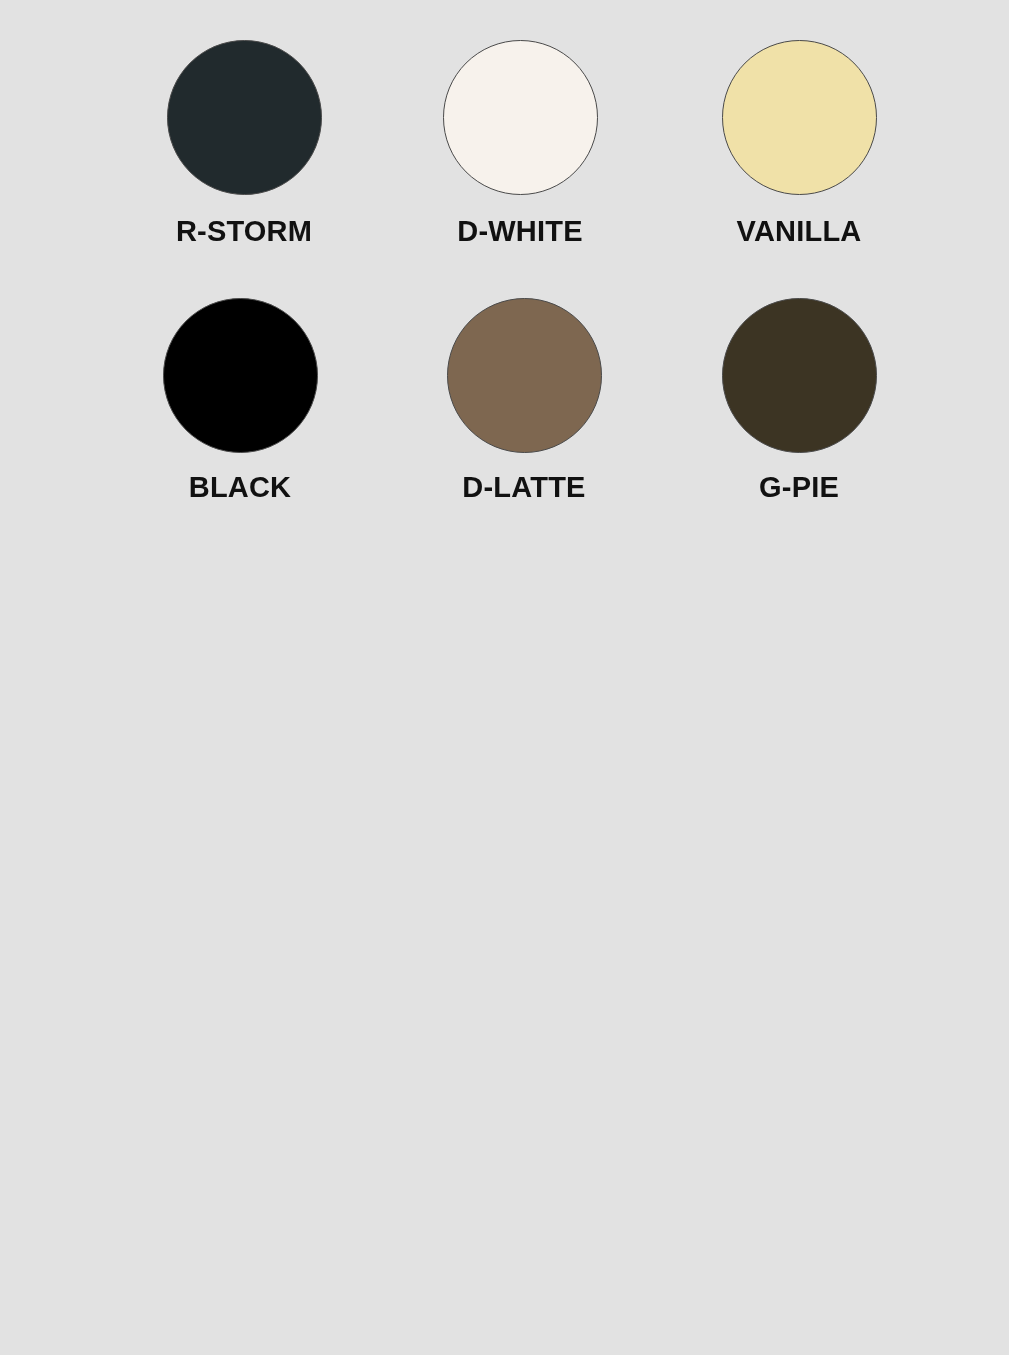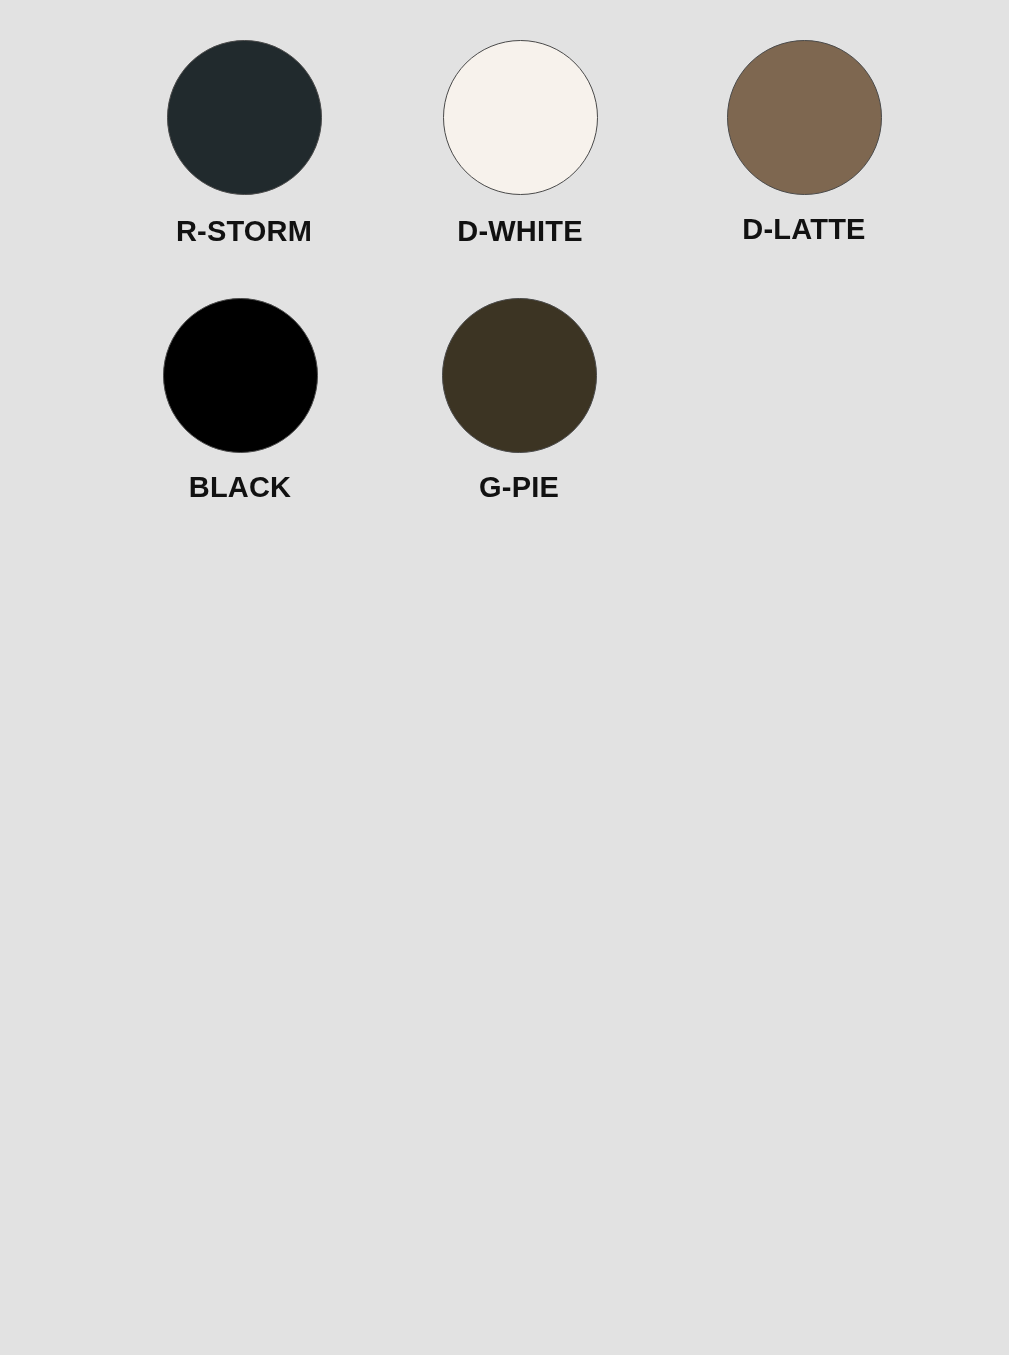--- a/index.html
+++ b/index.html
@@ -72,26 +72,30 @@
 <div id="palette-board" style="background: rgb(226, 226, 226);">
   <div id="swatch-grid">
       <div class="swatch-cell row-0 col-0">
         <div class="swatch-circle" style="background: rgb(33, 42, 45); border-color: rgb(74, 74, 74);"></div>
         <div class="swatch-label" style="color: rgb(17, 17, 17);">R-STORM</div>
       </div>
       <div class="swatch-cell row-0 col-1">
         <div class="swatch-circle" style="background: rgb(247, 242, 236); border-color: rgb(74, 74, 74);"></div>
         <div class="swatch-label" style="color: rgb(17, 17, 17); text-align: center;">D-WHITE</div>
       </div>
-      <div class="swatch-cell row-1 col-0">
-        <div class="swatch-circle" style="background: rgb(126, 103, 80); border-color: rgb(74, 74, 74);"></div>
-        <div class="swatch-label" style="color: rgb(17, 17, 17);">D-LATTE</div>
+      <div class="swatch-cell row-0 col-2">
+        <div class="swatch-circle" style="background: rgb(240, 225, 168); border-color: rgb(74, 74, 74);"></div>
+        <div class="swatch-label" style="color: rgb(17, 17, 17);">VANILLA</div>
       </div>
       <div class="swatch-cell row-1 col-1">
         <div class="swatch-circle" style="background: rgb(0, 0, 0); border-color: rgb(74, 74, 74);"></div>
         <div class="swatch-label" style="color: rgb(17, 17, 17);">BLACK</div>
+      </div>
+      <div class="swatch-cell row-1 col-0">
+        <div class="swatch-circle" style="background: rgb(126, 103, 80); border-color: rgb(74, 74, 74);"></div>
+        <div class="swatch-label" style="color: rgb(17, 17, 17);">D-LATTE</div>
       </div>
       <div class="swatch-cell row-1 col-2">
         <div class="swatch-circle" style="background: rgb(60, 52, 35); border-color: rgb(74, 74, 74);"></div>
         <div class="swatch-label" style="color: rgb(17, 17, 17);">G-PIE</div>
       </div>
     </div>
 </div>
 
 </body></html>

